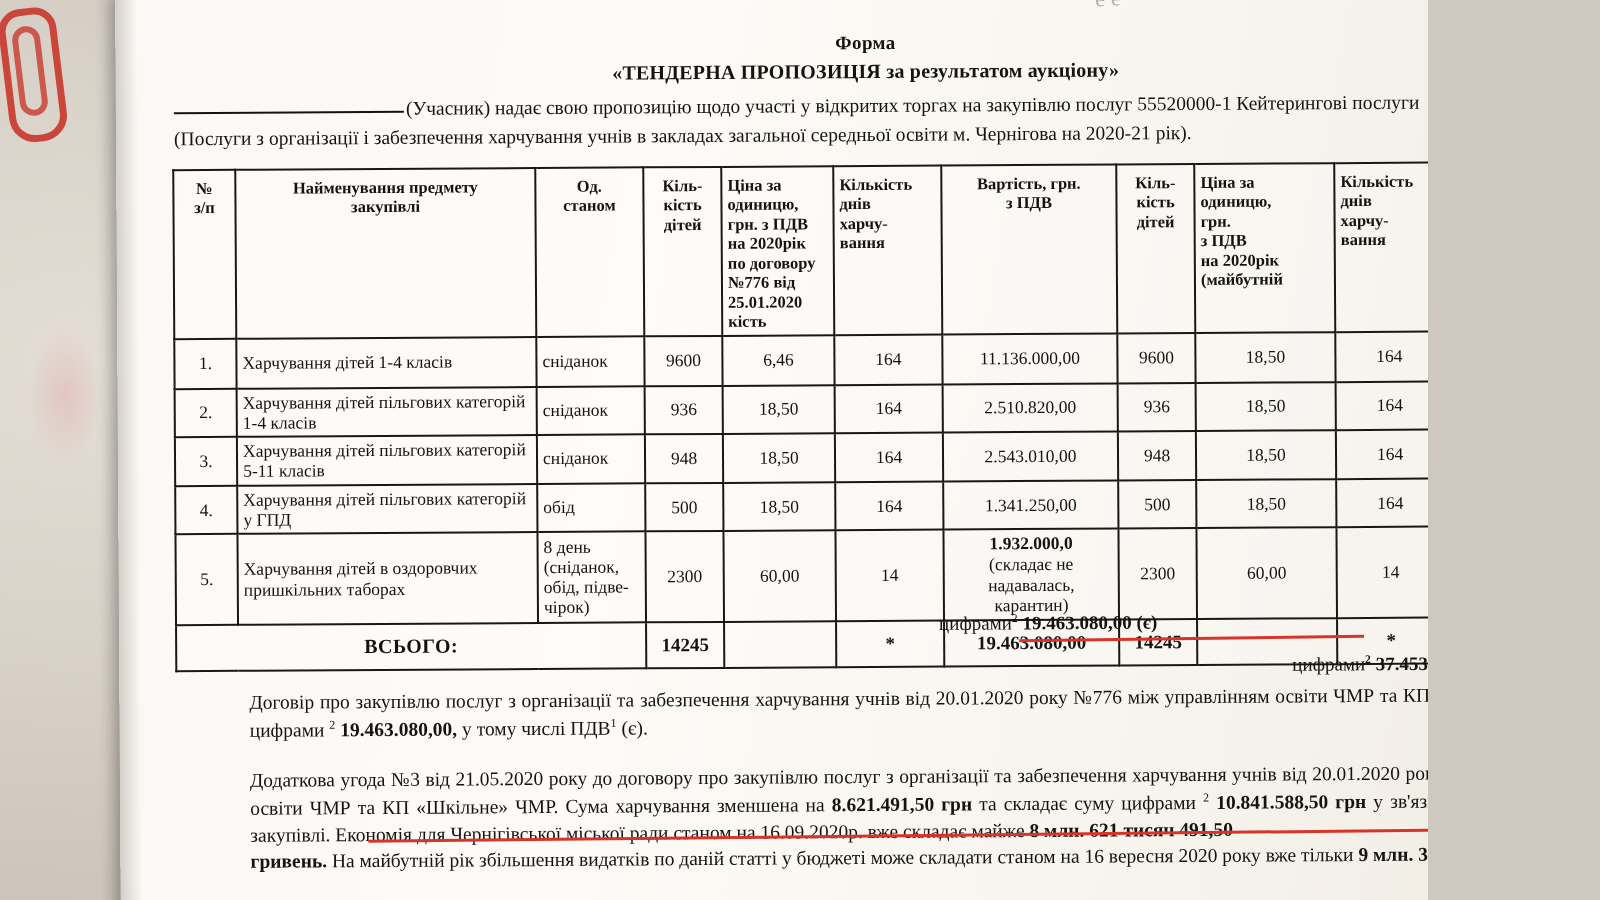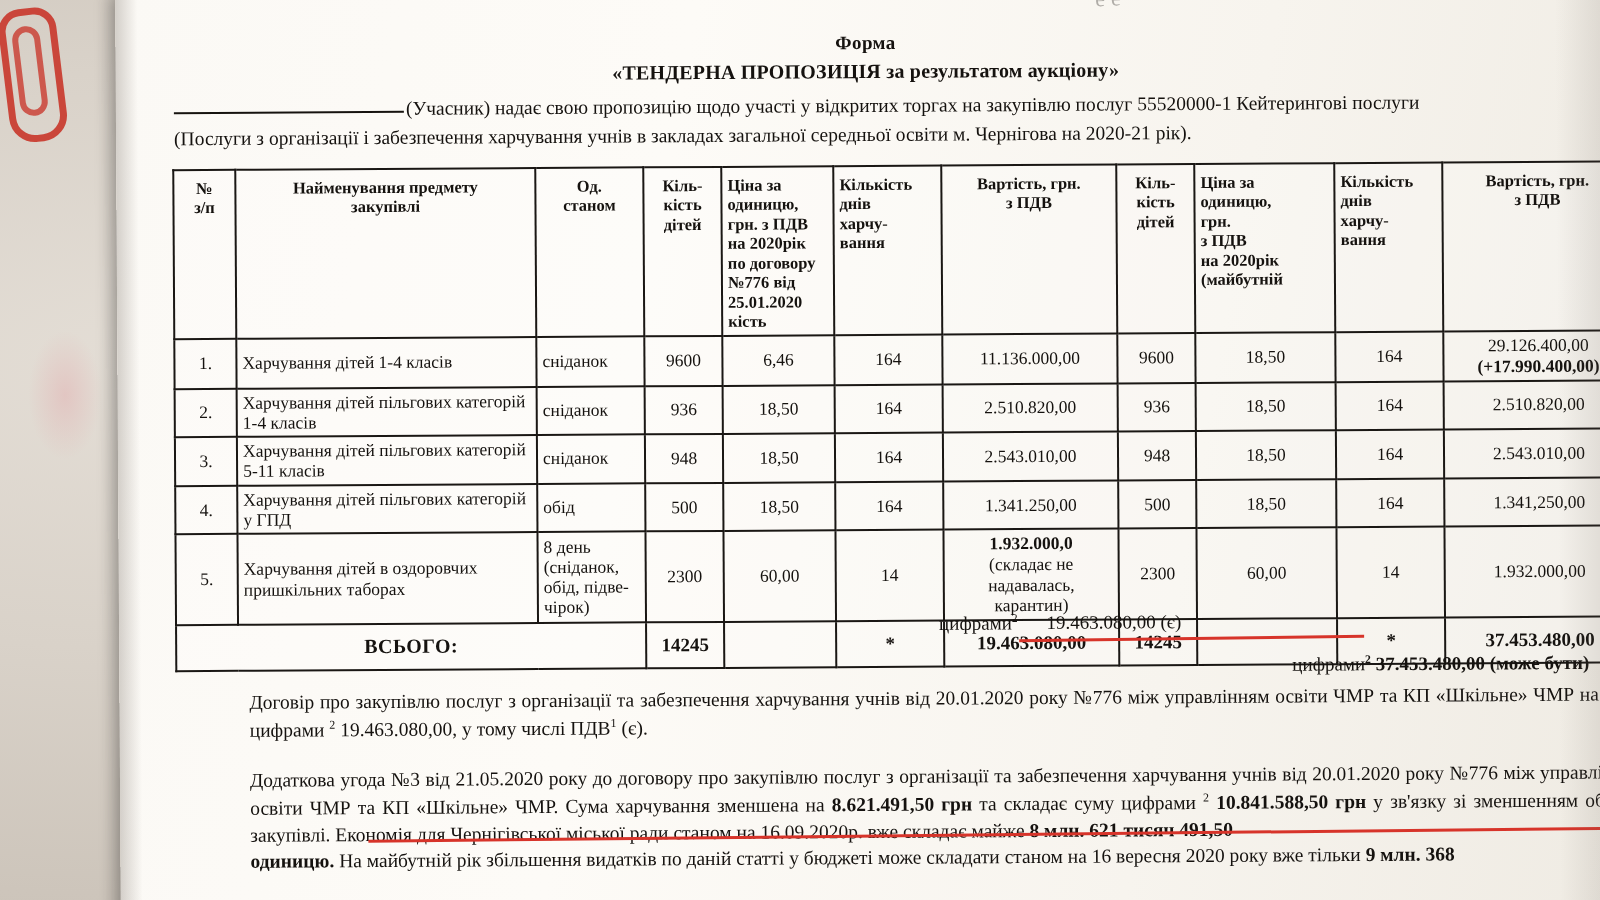--- a/index.html
+++ b/index.html
@@ -9,21 +9,21 @@
   }
   body {
     width: 1600px;
     height: 900px;
     overflow: hidden;
     font-family: "Liberation Serif", serif;
     color: #15120f;
   }
   .page {
     position: relative;
-    width: 1600px;
+    width: 1428px;
     height: 900px;
     background:
       radial-gradient(ellipse at 12% 40%, #e4ded6 0%, #d9d2c9 38%, #cdc5bb 70%, #c3bbb1 100%);
     overflow: hidden;
   }
   
   .sheet {
     position: absolute;
     left: 118px;
     top: -12px;
@@ -175,21 +175,21 @@
   }
   tr.total td.total-label { font-size: 20px; letter-spacing: 0.5px; }
 
   
   .under-left {
     position: absolute;
     left: 820px;
     top: 625px;
     font-size: 19px;
   }
-  .under-left .bold { font-weight: normal; margin-left: 24px; }
+  .under-left .bold { font-weight: bold; }
   .redline1 {
     position: absolute;
     left: 900px;
     top: 651px;
     width: 345px;
     height: 0;
     border-top: 3px solid #d7342a;
     transform: rotate(-0.4deg);
   }
   .under-right {
@@ -203,21 +203,21 @@
 
   .para1 {
     position: absolute;
     left: 130px;
     top: 697px;
     width: 1395px;
     font-size: 19.5px;
     line-height: 1.42;
     text-align: justify;
   }
-  .para1 .b { font-weight: normal; }
+  .para1 .b { font-weight: bold; }
 
   .para2 {
     position: absolute;
     left: 130px;
     top: 775px;
     width: 1395px;
     font-size: 19.5px;
     line-height: 1.42;
     text-align: justify;
   }
@@ -446,18 +446,18 @@
         <span>Договір про закупівлю послуг з організації та забезпечення харчування учнів від 20.01.2020 року №776   між управлінням освіти ЧМР та КП «Шкільне» ЧМР на суму цифрами </span><sup>2</sup><span class="b"> 19.463.080,00,</span><span> у тому числі ПДВ</span><sup>1</sup><span> (є).</span>
       </div>
 
       <div class="para2">
         <span>Додаткова угода №3 від 21.05.2020 року до договору  про закупівлю послуг з організації та забезпечення харчування учнів від 20.01.2020 року №776 між управлінням освіти ЧМР та КП «Шкільне» ЧМР. Сума харчування зменшена на </span><span class="b">8.621.491,50 грн</span><span> та складає  суму цифрами </span><sup>2</sup><span class="b"> 10.841.588,50 грн</span><span> у зв'язку зі зменшенням обсягів закупівлі. Економія для Чернігівської міської ради станом на 16.09.2020р. вже складає майже </span><span class="b">8 млн. 621 тисяч 491,50</span>
       </div>
 
       <div class="redline2"></div>
 
       <div class="para3">
-        <span>одиницю.</span><span class="n"> На майбутній рік збільшення видатків по даній статті у бюджеті може складати станом на 16 вересня 2020 року вже тільки </span><span>9 млн. 368</span>
+        <span>гривень.</span><span class="n"> На майбутній рік збільшення видатків по даній статті у бюджеті може складати станом на 16 вересня 2020 року вже тільки </span><span>9 млн. 368</span>
       </div>
 
     </div>
   </div>
 </div>
 
 </body></html>

